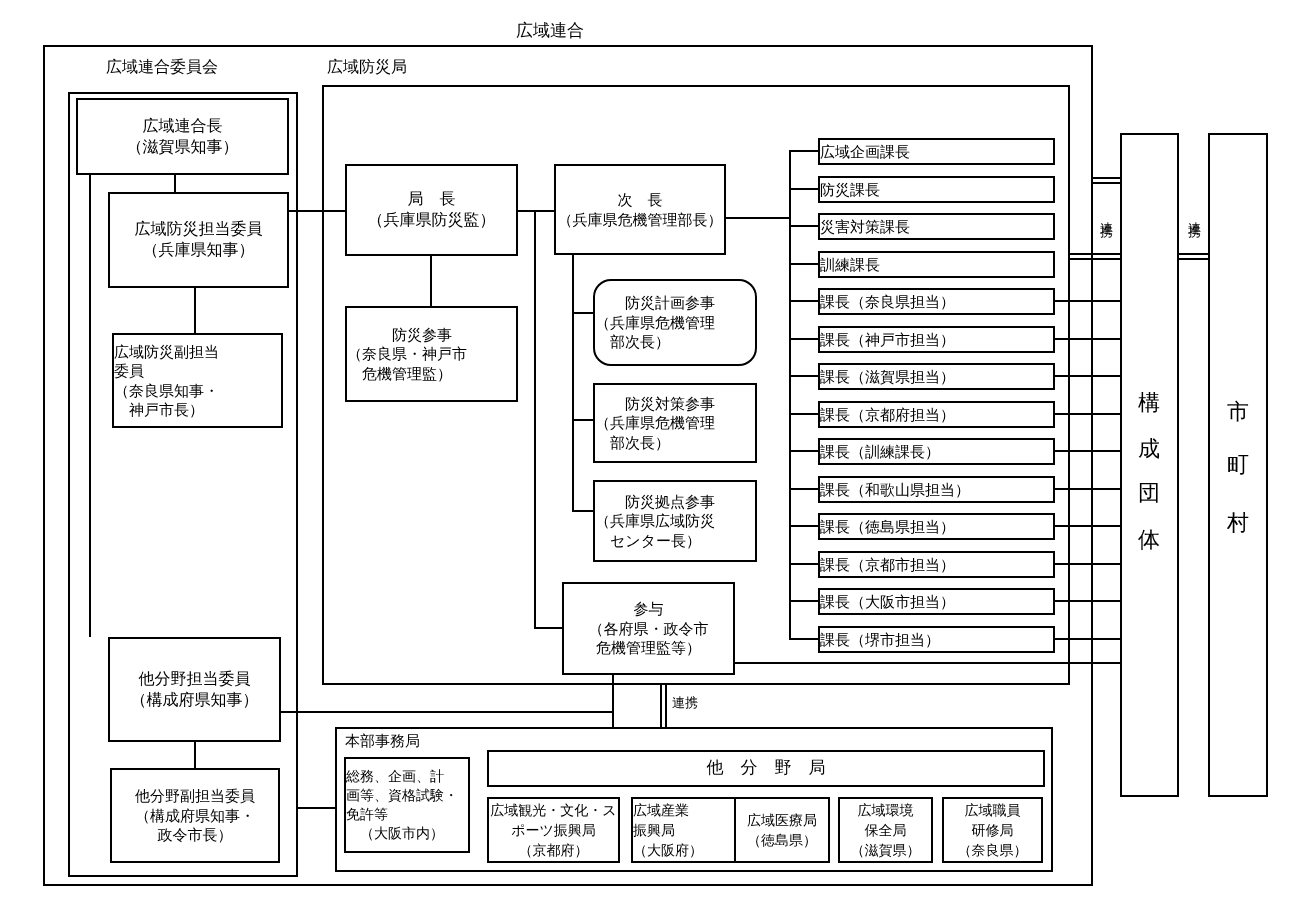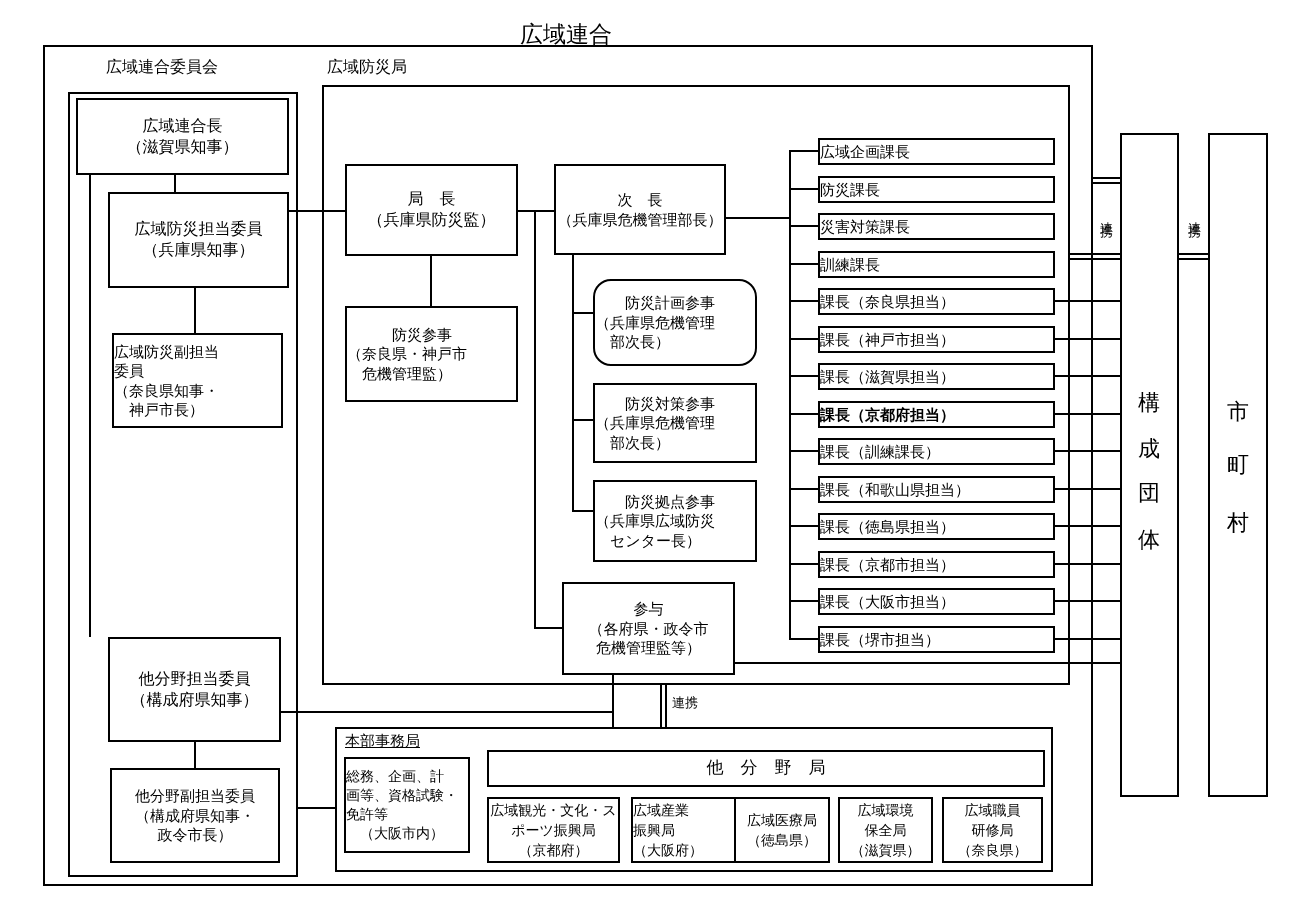--- a/index.html
+++ b/index.html
@@ -19,21 +19,21 @@
         font-size:22px;letter-spacing:46px;display:block;}
   .vlabel{position:absolute;writing-mode:vertical-rl;text-orientation:upright;
           font-size:13px;letter-spacing:3px;line-height:20px;}
   .small-label{position:absolute;font-size:13px;white-space:nowrap;}
 </style>
 </head>
 <body>
 
 <div id="stage">
 
-  <div class="sec-label" style="left:466px;top:19px;width:200px;text-align:center;font-size:23px;">広域連合</div>
+  <div class="sec-label" style="left:450px;top:19px;width:200px;text-align:center;font-size:17px;">広域連合</div>
   <div class="container" style="left:43px;top:45px;width:1050px;height:841px;"></div>
 
   <div class="sec-label" style="left:106px;top:57px;">広域連合委員会</div>
   <div class="sec-label" style="left:327px;top:57px;">広域防災局</div>
 
   <div class="container" style="left:68px;top:92px;width:230px;height:785px;"></div>
   <div class="container" style="left:322px;top:85px;width:748px;height:600px;"></div>
   <div class="container" style="left:335px;top:727px;width:718px;height:145px;"></div>
 
   <div class="vline" style="left:89px;top:174px;height:463px;"></div>
@@ -117,21 +117,21 @@
 （各府県・政令市
 危機管理監等）</div>
 
   <div class="box left" style="left:818px;top:138px;width:237px;height:27px;line-height:1;">広域企画課長</div>
   <div class="box left" style="left:818px;top:176px;width:237px;height:27px;line-height:1;">防災課長</div>
   <div class="box left" style="left:818px;top:213px;width:237px;height:27px;line-height:1;">災害対策課長</div>
   <div class="box left" style="left:818px;top:251px;width:237px;height:27px;line-height:1;">訓練課長</div>
   <div class="box left" style="left:818px;top:288px;width:237px;height:27px;line-height:1;">課長（奈良県担当）</div>
   <div class="box left" style="left:818px;top:326px;width:237px;height:27px;line-height:1;">課長（神戸市担当）</div>
   <div class="box left" style="left:818px;top:363px;width:237px;height:27px;line-height:1;">課長（滋賀県担当）</div>
-  <div class="box left" style="left:818px;top:401px;width:237px;height:27px;line-height:1;font-weight:bold;">課長（京都府担当）</div>
+  <div class="box left" style="left:818px;top:401px;width:237px;height:27px;line-height:1;">課長（京都府担当）</div>
   <div class="box left" style="left:818px;top:438px;width:237px;height:27px;line-height:1;">課長（訓練課長）</div>
   <div class="box left" style="left:818px;top:476px;width:237px;height:27px;line-height:1;">課長（和歌山県担当）</div>
   <div class="box left" style="left:818px;top:513px;width:237px;height:27px;line-height:1;">課長（徳島県担当）</div>
   <div class="box left" style="left:818px;top:551px;width:237px;height:27px;line-height:1;">課長（京都市担当）</div>
   <div class="box left" style="left:818px;top:588px;width:237px;height:27px;line-height:1;">課長（大阪市担当）</div>
   <div class="box left" style="left:818px;top:626px;width:237px;height:27px;line-height:1;">課長（堺市担当）</div>
 
   <div class="box" style="left:1120px;top:133px;width:59px;height:664px;">
     <span class="vbox" style="line-height:55px;">構成団体</span>
   </div>
@@ -141,21 +141,21 @@
 
   <div class="dblh" style="left:1093px;top:177px;width:27px;"></div>
   <div class="dblh" style="left:1070px;top:253px;width:50px;"></div>
   <div class="dblh" style="left:1179px;top:253px;width:29px;"></div>
   <div class="vlabel" style="left:1096px;top:211px;">連携</div>
   <div class="vlabel" style="left:1184px;top:211px;">連携</div>
 
   <div class="dblv" style="left:660px;top:685px;height:42px;"></div>
   <div class="small-label" style="left:672px;top:694px;">連携</div>
 
-  <div class="sec-label" style="left:345px;top:732px;font-size:15px;text-decoration:underline;">本部事務局</div>
+  <div class="sec-label" style="left:345px;top:732px;font-size:15px;">本部事務局</div>
   <div class="box left" style="left:344px;top:757px;width:126px;height:96px;font-size:14px;line-height:1.35;">総務、企画、計
 画等、資格試験・
 免許等
 　（大阪市内）</div>
   <div class="box" style="left:487px;top:750px;width:558px;height:37px;font-size:17px;">他　分　野　局</div>
   <div class="box left" style="left:631px;top:797px;width:114px;height:66px;font-size:14px;line-height:1.45;">広域産業
 振興局
 （大阪府）</div>
   <div class="box" style="left:487px;top:797px;width:133px;height:66px;font-size:14px;line-height:1.45;">広域観光・文化・ス
 ポーツ振興局

